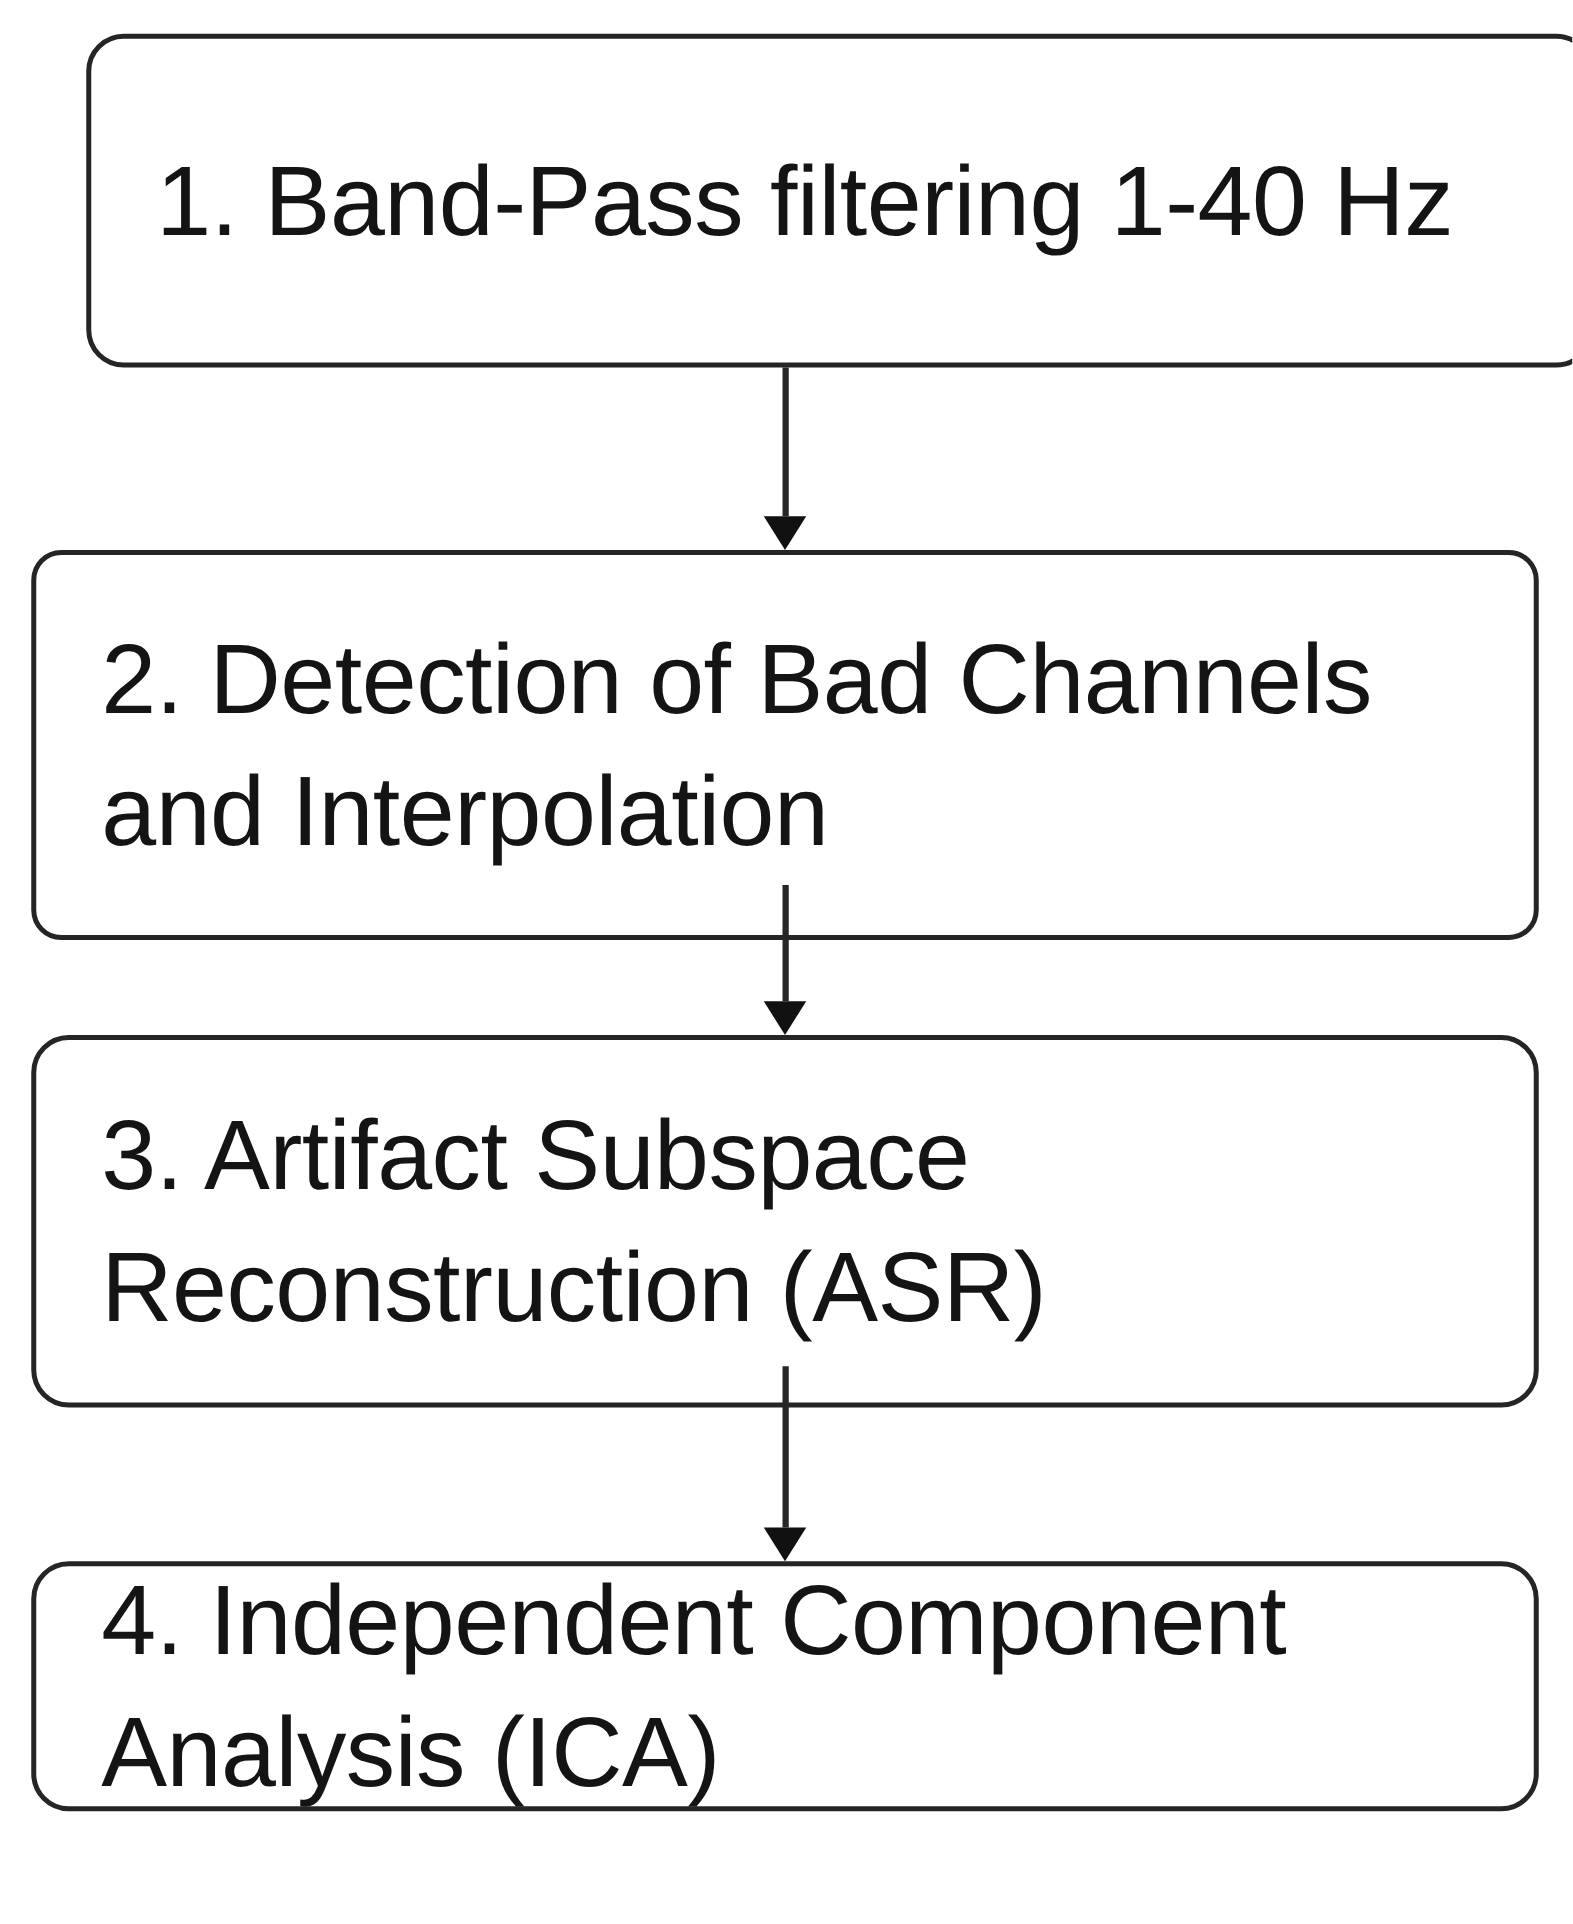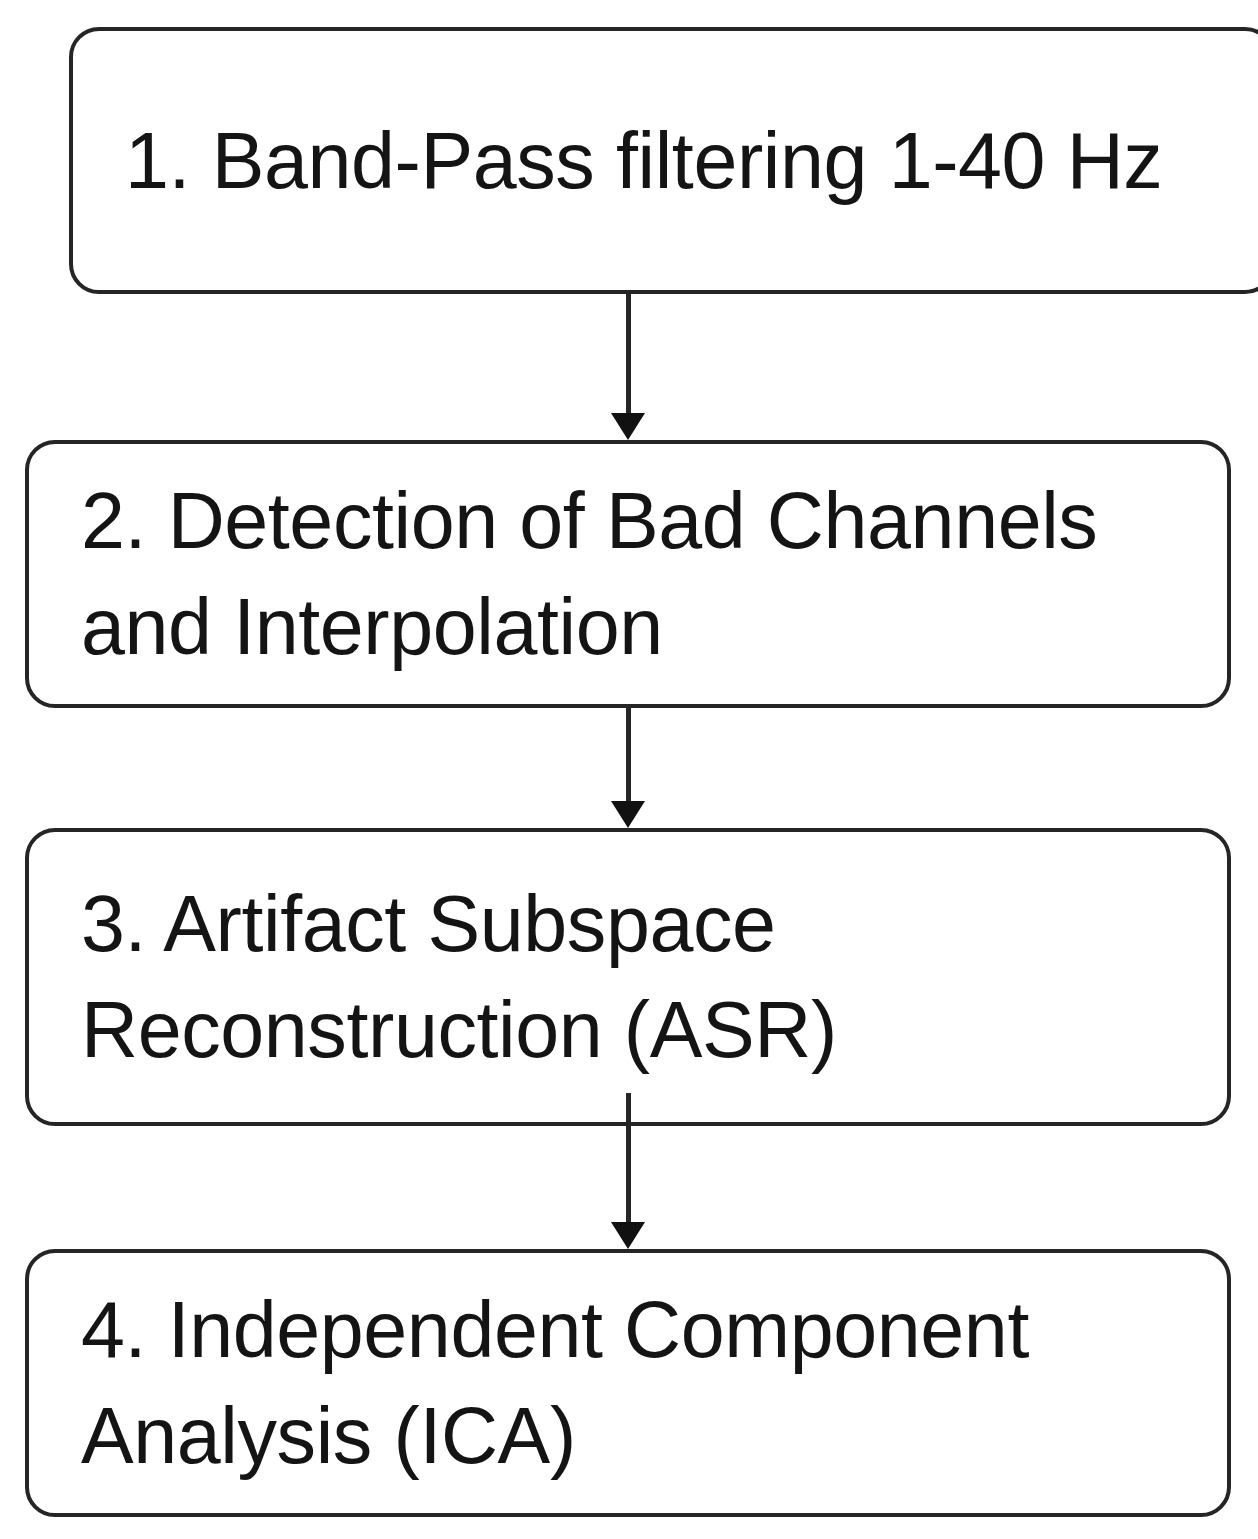--- a/index.html
+++ b/index.html
@@ -34,23 +34,23 @@
   .flow-node-label {
     font-size: 79px;
     line-height: 106px;
     color: #141414;
     letter-spacing: -0.4px;
     white-space: pre-line;
     text-align: left;
     font-weight: 400;
   }
   #node-1 { top: 27px;   height: 267px; margin-left: 44px; }
-  #node-2 { top: 440px;  height: 268px; }
+  #node-2 { top: 440px;  height: 312px; border-radius: 24px; }
   #node-3 { top: 828px;  height: 298px; }
-  #node-4 { top: 1249px; height: 268px; }
+  #node-4 { top: 1249px; height: 200px; }
 
   .flow-arrow {
     position: absolute;
     left: 611px;
     width: 34px;
   }
   .flow-arrow .shaft {
     position: absolute;
     left: 15px;
     top: 0;

